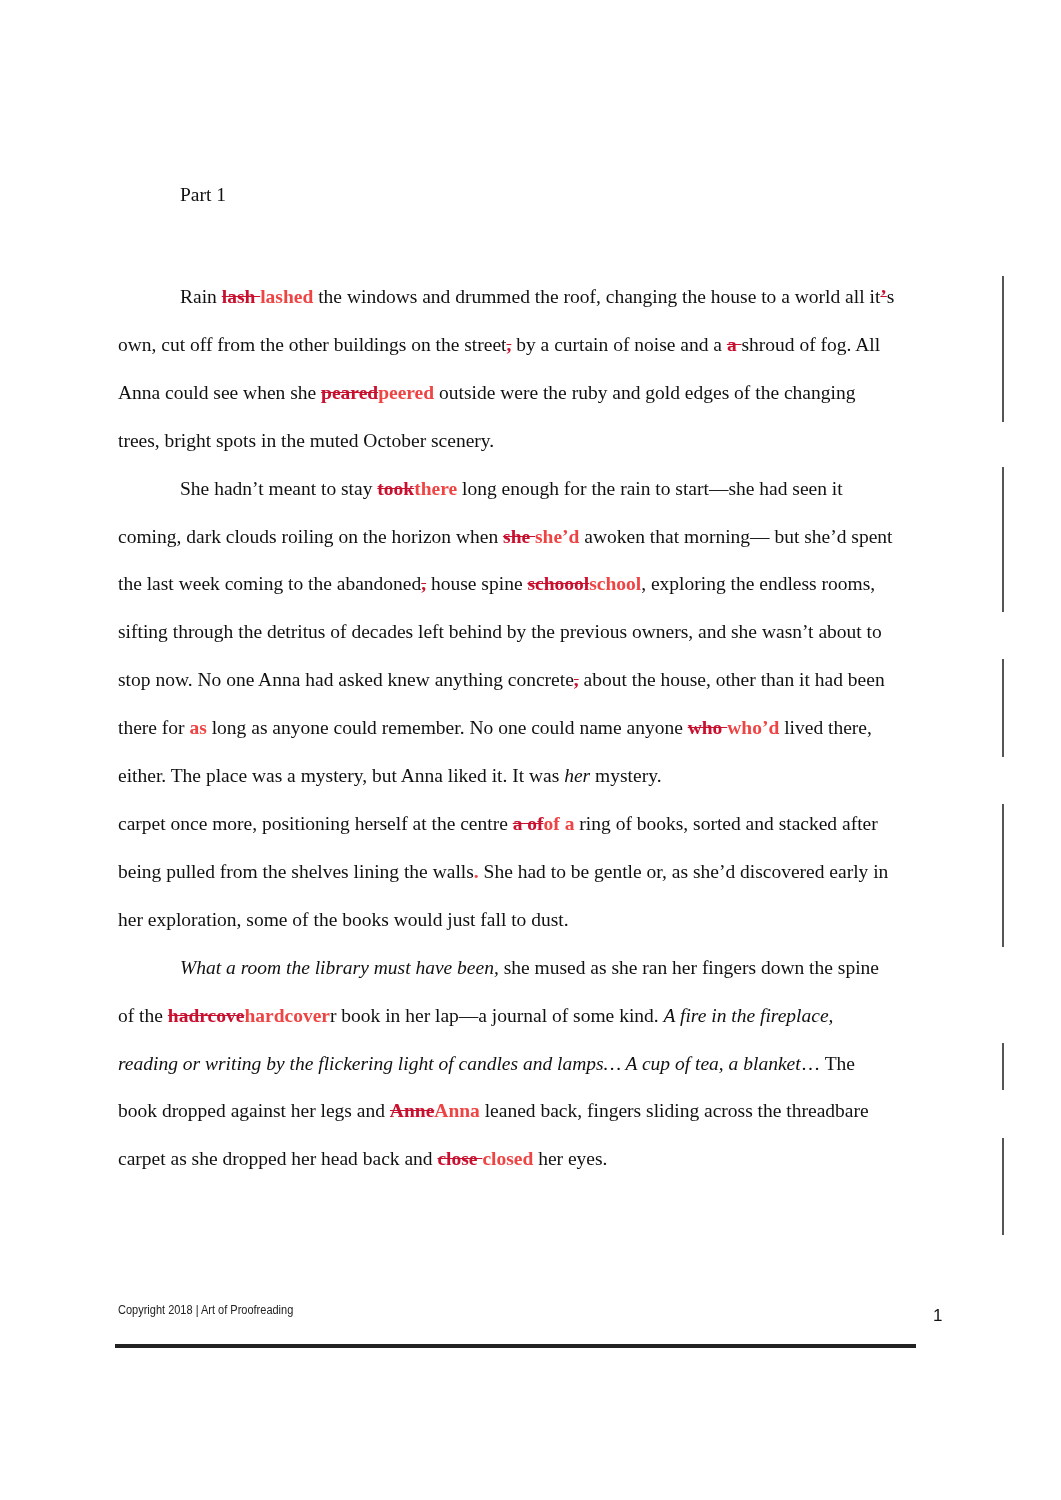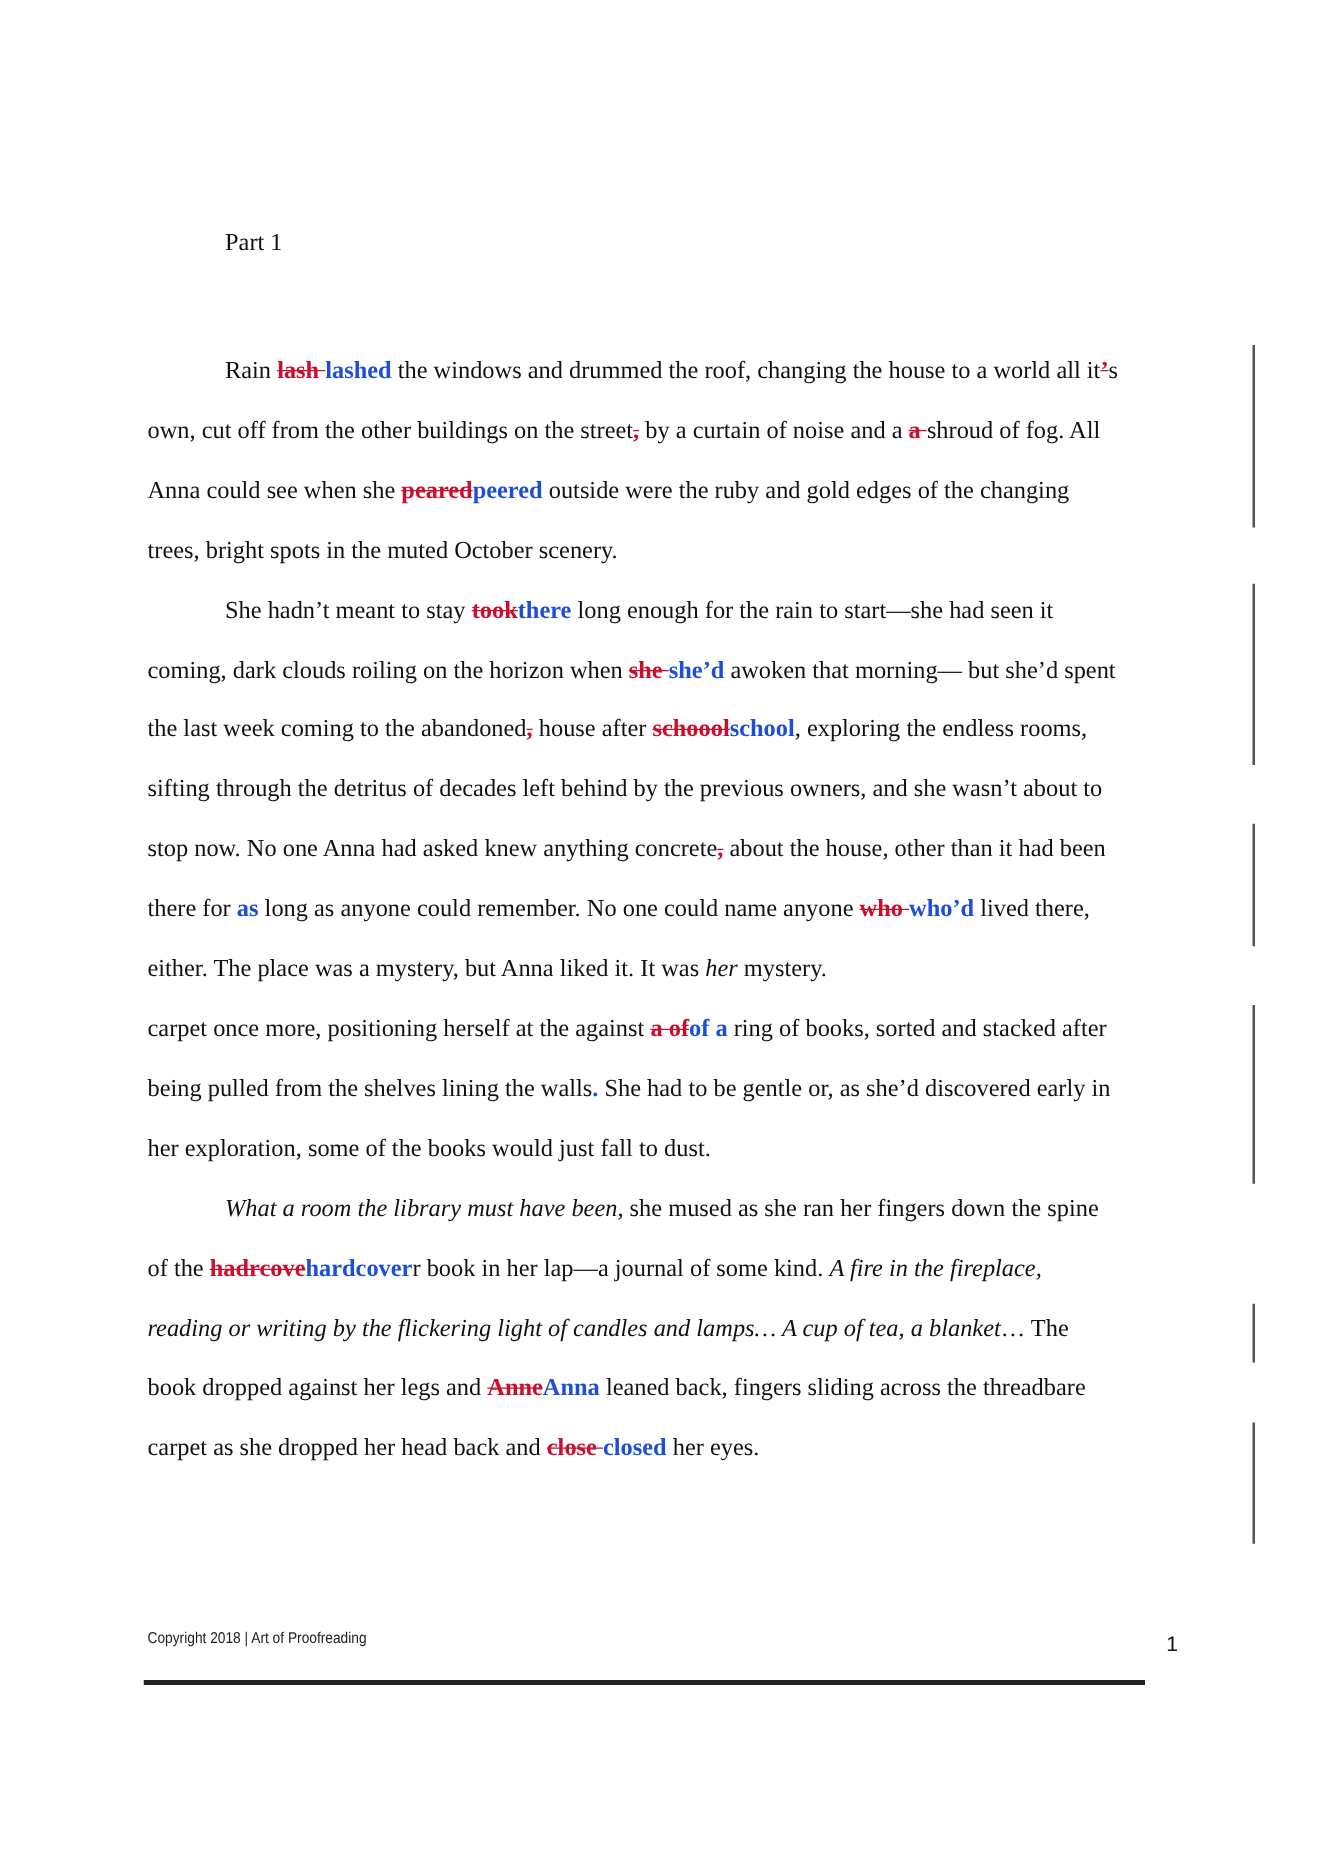--- a/index.html
+++ b/index.html
@@ -42,21 +42,21 @@
       white-space: nowrap;
     }
     .first { padding-left: 62px; }
     .del {
       color: #c8102e;
       text-decoration: line-through;
       text-decoration-color: #c8102e;
       font-weight: bold;
     }
     .ins {
-      color: #1d4ed8;
+      color: #ef4444;
       font-weight: bold;
     }
     .em { font-style: italic; }
     .change-bar {
       position: absolute;
       left: 1002px;
       width: 2px;
       background: #555555;
     }
     .footer-text {
@@ -92,26 +92,26 @@
 <div class="page">
   <div class="heading">Part 1</div>
 
   <div class="body-text" id="body-text">
       <span class="line first"><span>Rain </span><span class="del">lash </span><span class="ins">lashed</span><span> the windows and drummed the roof, changing the house to a world all it</span><span class="del">’</span><span>s</span></span>
       <span class="line"><span>own, cut off from the other buildings on the street</span><span class="del">,</span><span> by a curtain of noise and a </span><span class="del">a </span><span>shroud of fog. All</span></span>
       <span class="line"><span>Anna could see when she </span><span class="del">peared</span><span class="ins">peered</span><span> outside were the ruby and gold edges of the changing</span></span>
       <span class="line"><span>trees, bright spots in the muted October scenery.</span></span>
       <span class="line first"><span>She hadn’t meant to stay </span><span class="del">took</span><span class="ins">there</span><span> long enough for the rain to start—she had seen it</span></span>
       <span class="line"><span>coming, dark clouds roiling on the horizon when </span><span class="del">she </span><span class="ins">she’d</span><span> awoken that morning— but she’d spent</span></span>
-      <span class="line"><span>the last week coming to the abandoned</span><span class="del">,</span><span> house after </span><span class="del">schoool</span><span class="ins">school</span><span>, exploring the endless rooms,</span></span>
+      <span class="line"><span>the last week coming to the abandoned</span><span class="del">,</span><span> house spine </span><span class="del">schoool</span><span class="ins">school</span><span>, exploring the endless rooms,</span></span>
       <span class="line"><span>sifting through the detritus of decades left behind by the previous owners, and she wasn’t about to</span></span>
       <span class="line"><span>stop now. No one Anna had asked knew anything concrete</span><span class="del">,</span><span> about the house, other than it had been</span></span>
       <span class="line"><span>there for </span><span class="ins">as</span><span> long as anyone could remember. No one could name anyone </span><span class="del">who </span><span class="ins">who’d</span><span> lived there,</span></span>
       <span class="line"><span>either. The place was a mystery, but Anna liked it. It was </span><span class="em">her</span><span> mystery.</span></span>
-      <span class="line"><span>carpet once more, positioning herself at the against </span><span class="del">a of</span><span class="ins">of a</span><span> ring of books, sorted and stacked after</span></span>
+      <span class="line"><span>carpet once more, positioning herself at the centre </span><span class="del">a of</span><span class="ins">of a</span><span> ring of books, sorted and stacked after</span></span>
       <span class="line"><span>being pulled from the shelves lining the walls</span><span class="ins">.</span><span> She had to be gentle or, as she’d discovered early in</span></span>
       <span class="line"><span>her exploration, some of the books would just fall to dust.</span></span>
       <span class="line first"><span class="em">What a room the library must have been,</span><span> she mused as she ran her fingers down the spine</span></span>
       <span class="line"><span>of the </span><span class="del">hadrcove</span><span class="ins">hardcover</span><span>r book in her lap—a journal of some kind. </span><span class="em">A fire in the fireplace,</span></span>
       <span class="line"><span class="em">reading or writing by the flickering light of candles and lamps… A cup of tea, a blanket</span><span>… The</span></span>
       <span class="line"><span>book dropped against her legs and </span><span class="del">Anne</span><span class="ins">Anna</span><span> leaned back, fingers sliding across the threadbare</span></span>
       <span class="line"><span>carpet as she dropped her head back and </span><span class="del">close </span><span class="ins">closed</span><span> her eyes.</span></span>
     </div>
 
   <div id="change-bars">

